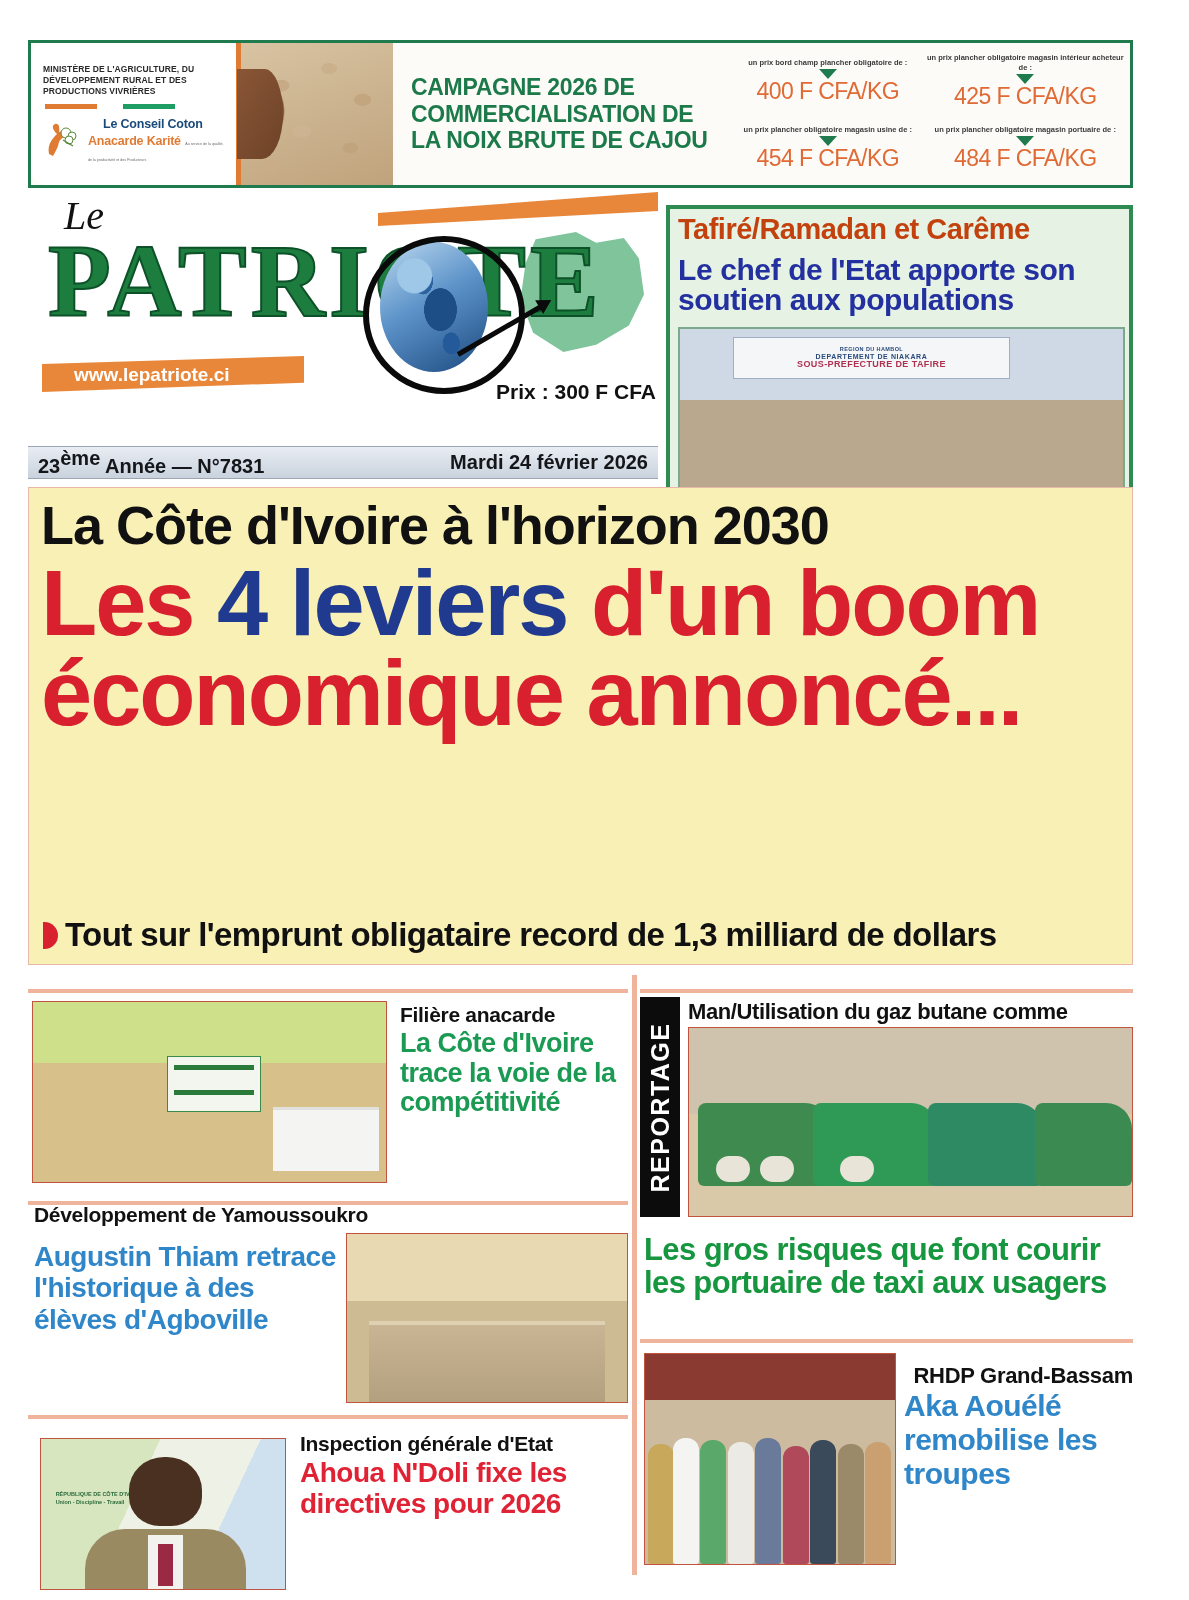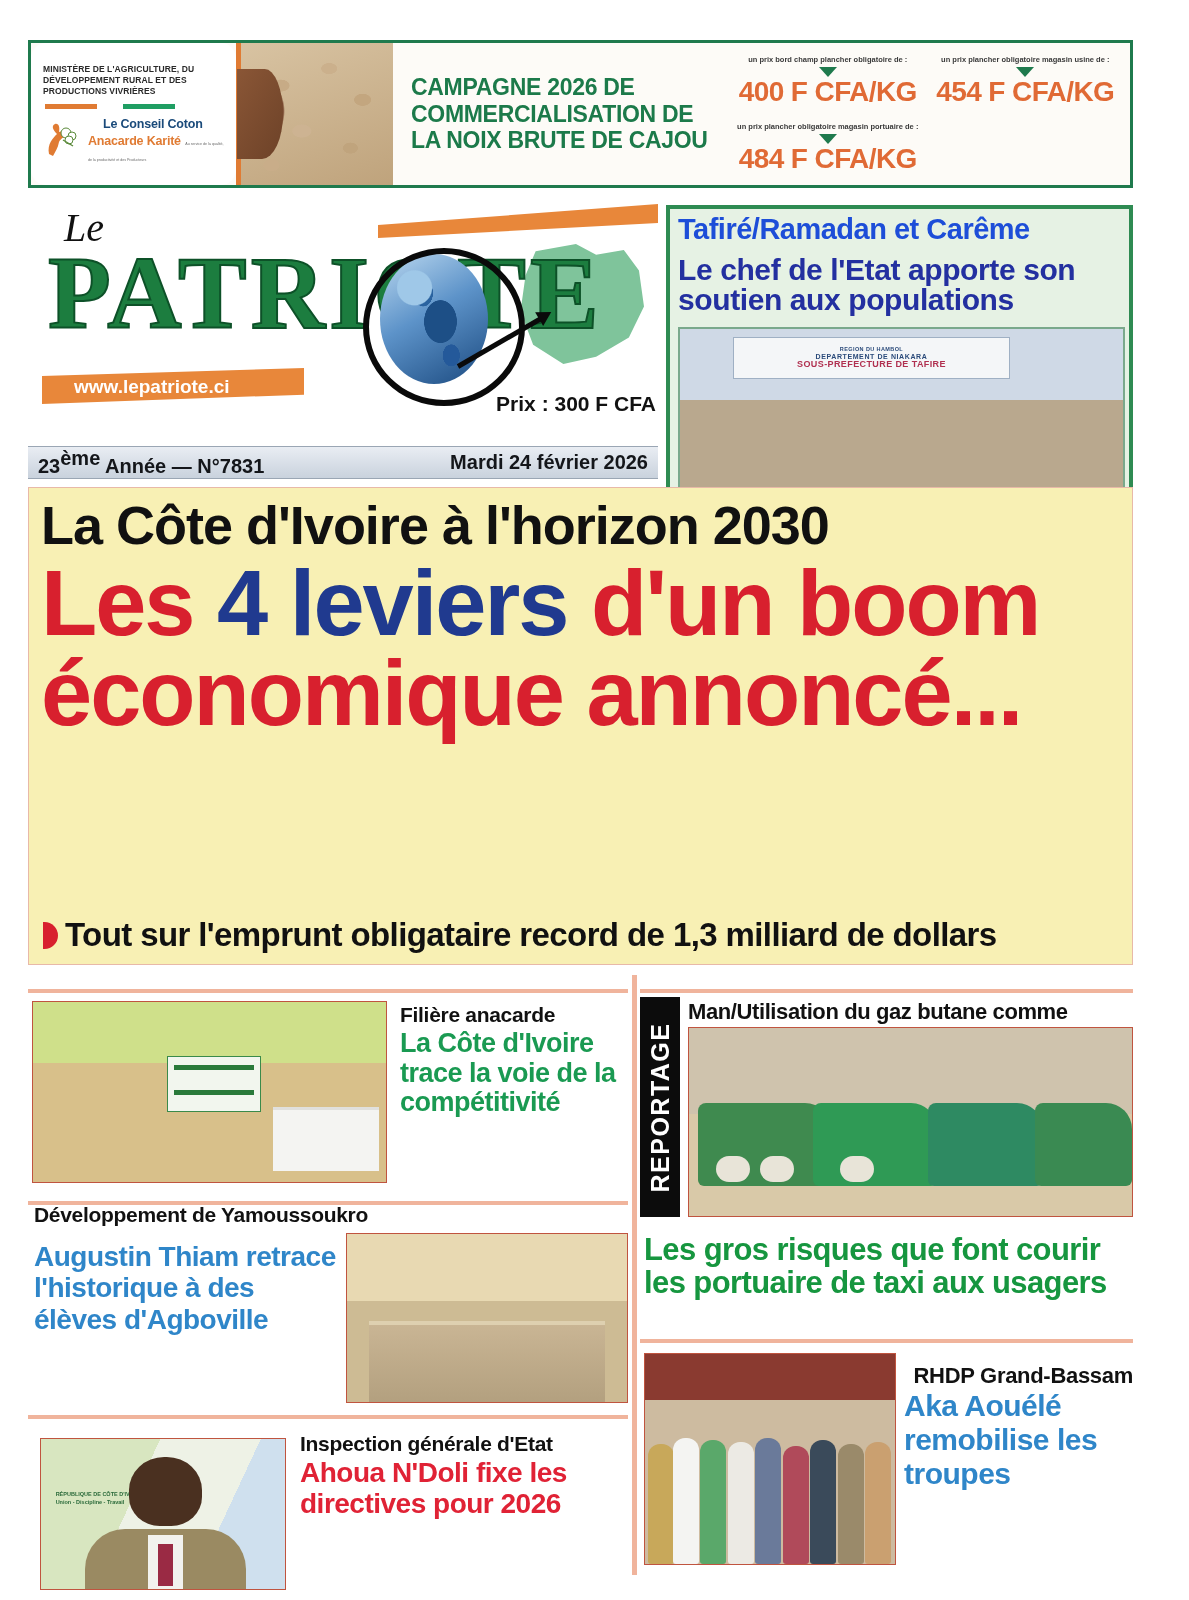--- a/index.html
+++ b/index.html
@@ -63,24 +63,24 @@
   .ad-prices{
     flex:1;display:grid;grid-template-columns:1fr 1fr;grid-template-rows:1fr 1fr;
     align-items:center;justify-items:center;padding:4px 6px;box-sizing:border-box;
   }
   .price-cell{text-align:center;line-height:1;}
   .price-cap{font-size:7.5px;font-weight:bold;color:#3a3a3a;line-height:1.35;}
   .price-arrow{
     width:0;height:0;border-left:9px solid transparent;border-right:9px solid transparent;
     border-top:10px solid #1f7a4d;margin:1px auto 1px;
   }
-  .price-val{font-size:28px;font-weight:bold;color:#e06a35;letter-spacing:-.6px;}
-
-  
-  .masthead{position:absolute;left:28px;top:196px;width:630px;height:245px;}
+  .price-val{font-size:23px;font-weight:normal;color:#e06a35;letter-spacing:-.6px;}
+
+  
+  .masthead{position:absolute;left:28px;top:184px;width:630px;height:245px;}
   .mh-swoosh-top{
     position:absolute;right:0;top:8px;width:280px;height:34px;background:#e8873a;
     clip-path:polygon(0 62%, 100% 0, 100% 56%, 0 100%);
   }
   .mh-le{
     position:absolute;left:36px;top:8px;font-family:"Liberation Serif", serif;
     font-style:italic;font-size:40px;color:#111;font-weight:normal;
   }
   .mh-word{
     position:absolute;left:20px;top:46px;font-family:"Liberation Serif", serif;
@@ -131,21 +131,21 @@
     border-top:1px solid #9aa6b4;border-bottom:1px solid #9aa6b4;
   }
   .mh-strip span{font-size:20px;font-weight:bold;color:#14161a;}
   .mh-sup{font-size:11px;vertical-align:super;}
 
   
   .tr-box{
     position:absolute;left:666px;top:205px;width:467px;height:388px;
     border:4px solid #2e8b52;background:#e6f2e4;box-sizing:border-box;padding:6px 8px;
   }
-  .tr-kicker{font-size:29px;font-weight:bold;color:#1d4ed8;line-height:1.02;letter-spacing:-.5px;}
+  .tr-kicker{font-size:29px;font-weight:bold;color:#c2410c;line-height:1.02;letter-spacing:-.5px;}
   .tr-title{font-size:30px;font-weight:bold;color:#2330a0;line-height:1.03;margin-top:10px;letter-spacing:-.4px;}
   .tr-photo{
     position:absolute;left:8px;top:118px;width:447px;height:258px;
     border:2px solid #7aa98c;box-sizing:border-box;overflow:hidden;
     background:linear-gradient(#cfd9e6 0 28%, #b9a88e 28% 100%);
   }
   .tr-sign{
     position:absolute;left:12%;top:3%;width:62%;height:16%;
     background:#f4f6f8;border:1px solid #9fb0c4;
     display:flex;flex-direction:column;align-items:center;justify-content:center;
@@ -316,20 +316,25 @@
 
     <div class="ad-mid">
       <div class="ad-campaign">CAMPAGNE 2026 DE COMMERCIALISATION DE LA NOIX BRUTE DE CAJOU</div>
     </div>
 
     <div class="ad-prices">
       <div class="price-cell">
         <div class="price-cap">un prix bord champ plancher obligatoire de :</div>
         <div class="price-arrow"></div>
         <div class="price-val">400 F CFA/KG</div>
+      </div>
+      <div class="price-cell">
+        <div class="price-cap">un prix plancher obligatoire magasin intérieur acheteur de :</div>
+        <div class="price-arrow"></div>
+        <div class="price-val">425 F CFA/KG</div>
       </div>
       <div class="price-cell">
         <div class="price-cap">un prix plancher obligatoire magasin usine de :</div>
         <div class="price-arrow"></div>
         <div class="price-val">454 F CFA/KG</div>
       </div>
       <div class="price-cell">
         <div class="price-cap">un prix plancher obligatoire magasin portuaire de :</div>
         <div class="price-arrow"></div>
         <div class="price-val">484 F CFA/KG</div>

